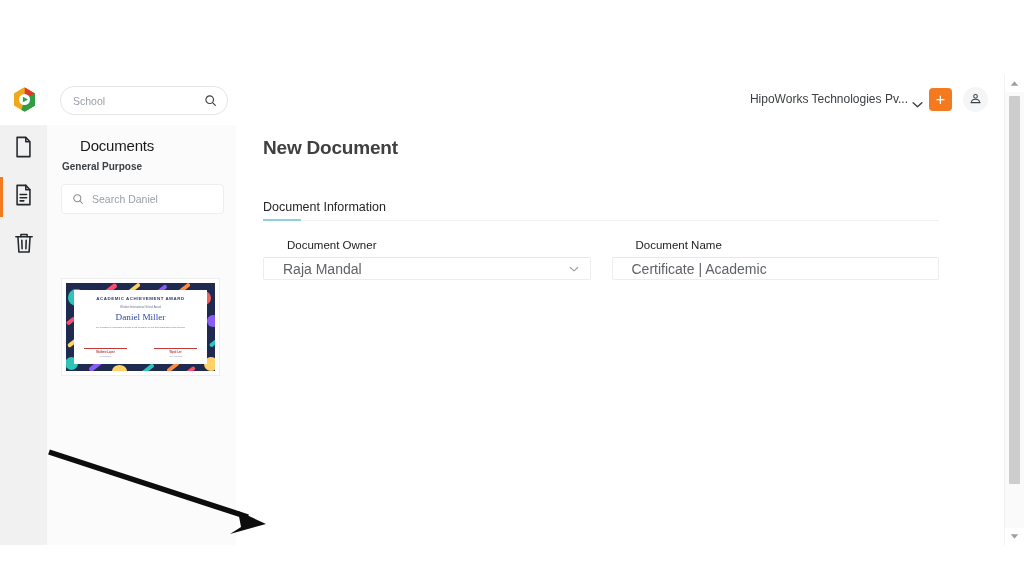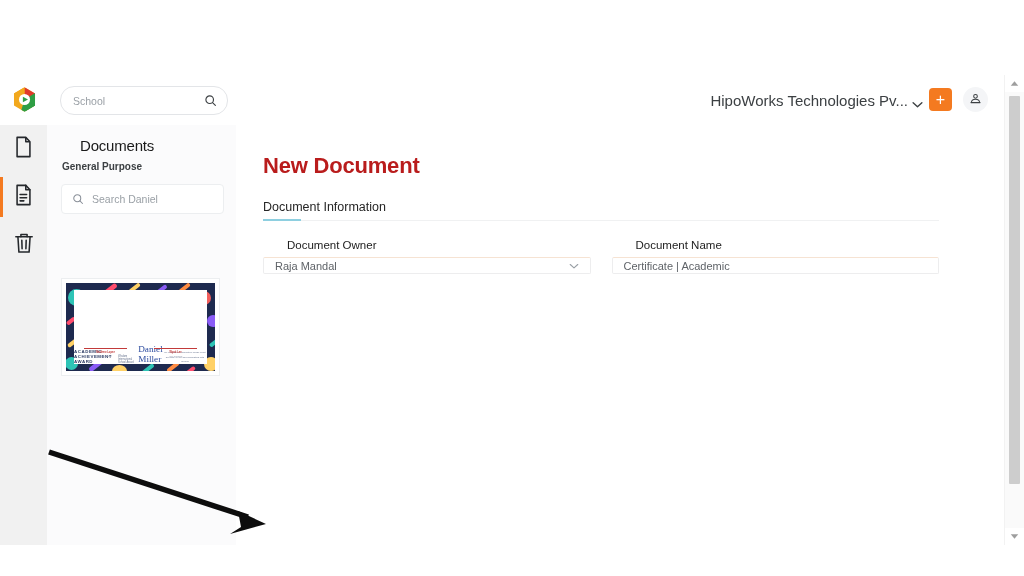--- a/index.html
+++ b/index.html
@@ -27,21 +27,21 @@
     border:1px solid #e3e5e8;border-radius:14px;background:#fff;
     display:flex;align-items:center;
   }
   .searchbox .txt{
     font-size:10.5px;color:#9aa0a6;margin-left:12px;flex:1;
   }
   .searchbox .ic{margin-right:10px;display:flex;align-items:center;}
 
   .org{
     position:absolute;right:116px;top:17px;
-    font-size:15px;color:#3c4043;white-space:nowrap;
+    font-size:12px;color:#3c4043;white-space:nowrap;
   }
   .org-caret{
     position:absolute;right:101px;top:19px;
   }
   .plus-btn{
     position:absolute;right:72px;top:13px;width:23px;height:23px;
     background:#f47a20;border-radius:4px;color:#fff;
     display:flex;align-items:center;justify-content:center;
     font-size:16px;line-height:1;font-weight:400;
   }
@@ -92,21 +92,21 @@
     background:#fff;border:1px solid #eceef0;
     padding:4px;box-sizing:border-box;
   }
   .cert{
     position:relative;width:100%;height:100%;
     background:#1e2a4f;overflow:hidden;
   }
   .cert-inner{
     position:absolute;left:8px;top:7px;right:8px;bottom:7px;
     background:#ffffff;
-    display:flex;flex-direction:row;align-items:flex-end;
+    display:flex;flex-direction:column;align-items:center;
     padding-top:6px;box-sizing:border-box;
   }
   .cert-h{
     font-size:4.4px;letter-spacing:0.55px;color:#2b3a63;font-weight:bold;
   }
   .cert-sub{font-size:2.6px;color:#6a7690;margin-top:5px;}
   .cert-name{
     font-size:9.2px;color:#2b4a9e;margin-top:3px;font-weight:500;
     font-family:"Liberation Serif", serif;
   }
@@ -123,45 +123,45 @@
   .cert-sig .nm{font-size:2.6px;color:#c23a3a;font-weight:bold;}
   .cert-sig .rl{font-size:2.2px;color:#8a93a8;margin-top:1px;}
   .confetti{position:absolute;border-radius:2px;}
 
   
   .main{
     position:absolute;left:236px;top:50px;right:19px;height:420px;
     background:#ffffff;
   }
   .page-title{
-    position:absolute;left:27px;top:28px;
-    font-size:22px;font-weight:bold;color:#b91c1c;letter-spacing:-0.2px;
+    position:absolute;left:27px;top:12px;
+    font-size:19px;font-weight:bold;color:#404040;letter-spacing:-0.2px;
   }
   .section{
     position:absolute;left:27px;width:676px;
   }
   .section-head{
     font-size:12.5px;color:#262626;padding-bottom:6px;
     border-bottom:1px solid #f0f1f2;position:relative;
   }
   .section-head:after{
     content:"";position:absolute;left:0;bottom:-1px;width:38px;height:2px;
     background:#8ecfe0;
   }
   .fieldrow{display:flex;gap:21px;margin-top:18px;}
   .field{flex:1;}
   .field-label{
     font-size:11.5px;color:#222;margin-bottom:6px;display:block;padding-left:24px;
   }
   .input{
-    width:100%;height:17px;box-sizing:border-box;
+    width:100%;height:23px;box-sizing:border-box;
     border:1px solid #ededee;border-top:1px solid #f6e3d3;
     border-radius:2px;background:#fff;
     display:flex;align-items:center;
-    font-size:11px;color:#5f6368;
+    font-size:14px;color:#5f6368;padding-left:8px;
   }
   .input .val{margin-left:11px;flex:1;}
   .input .caret{margin-right:11px;display:flex;}
   .textarea{
     width:100%;height:80px;box-sizing:border-box;
     border:1px solid #ededee;border-top:1px solid #f6e3d3;
     border-radius:2px;background:#fff;
   }
 
   

